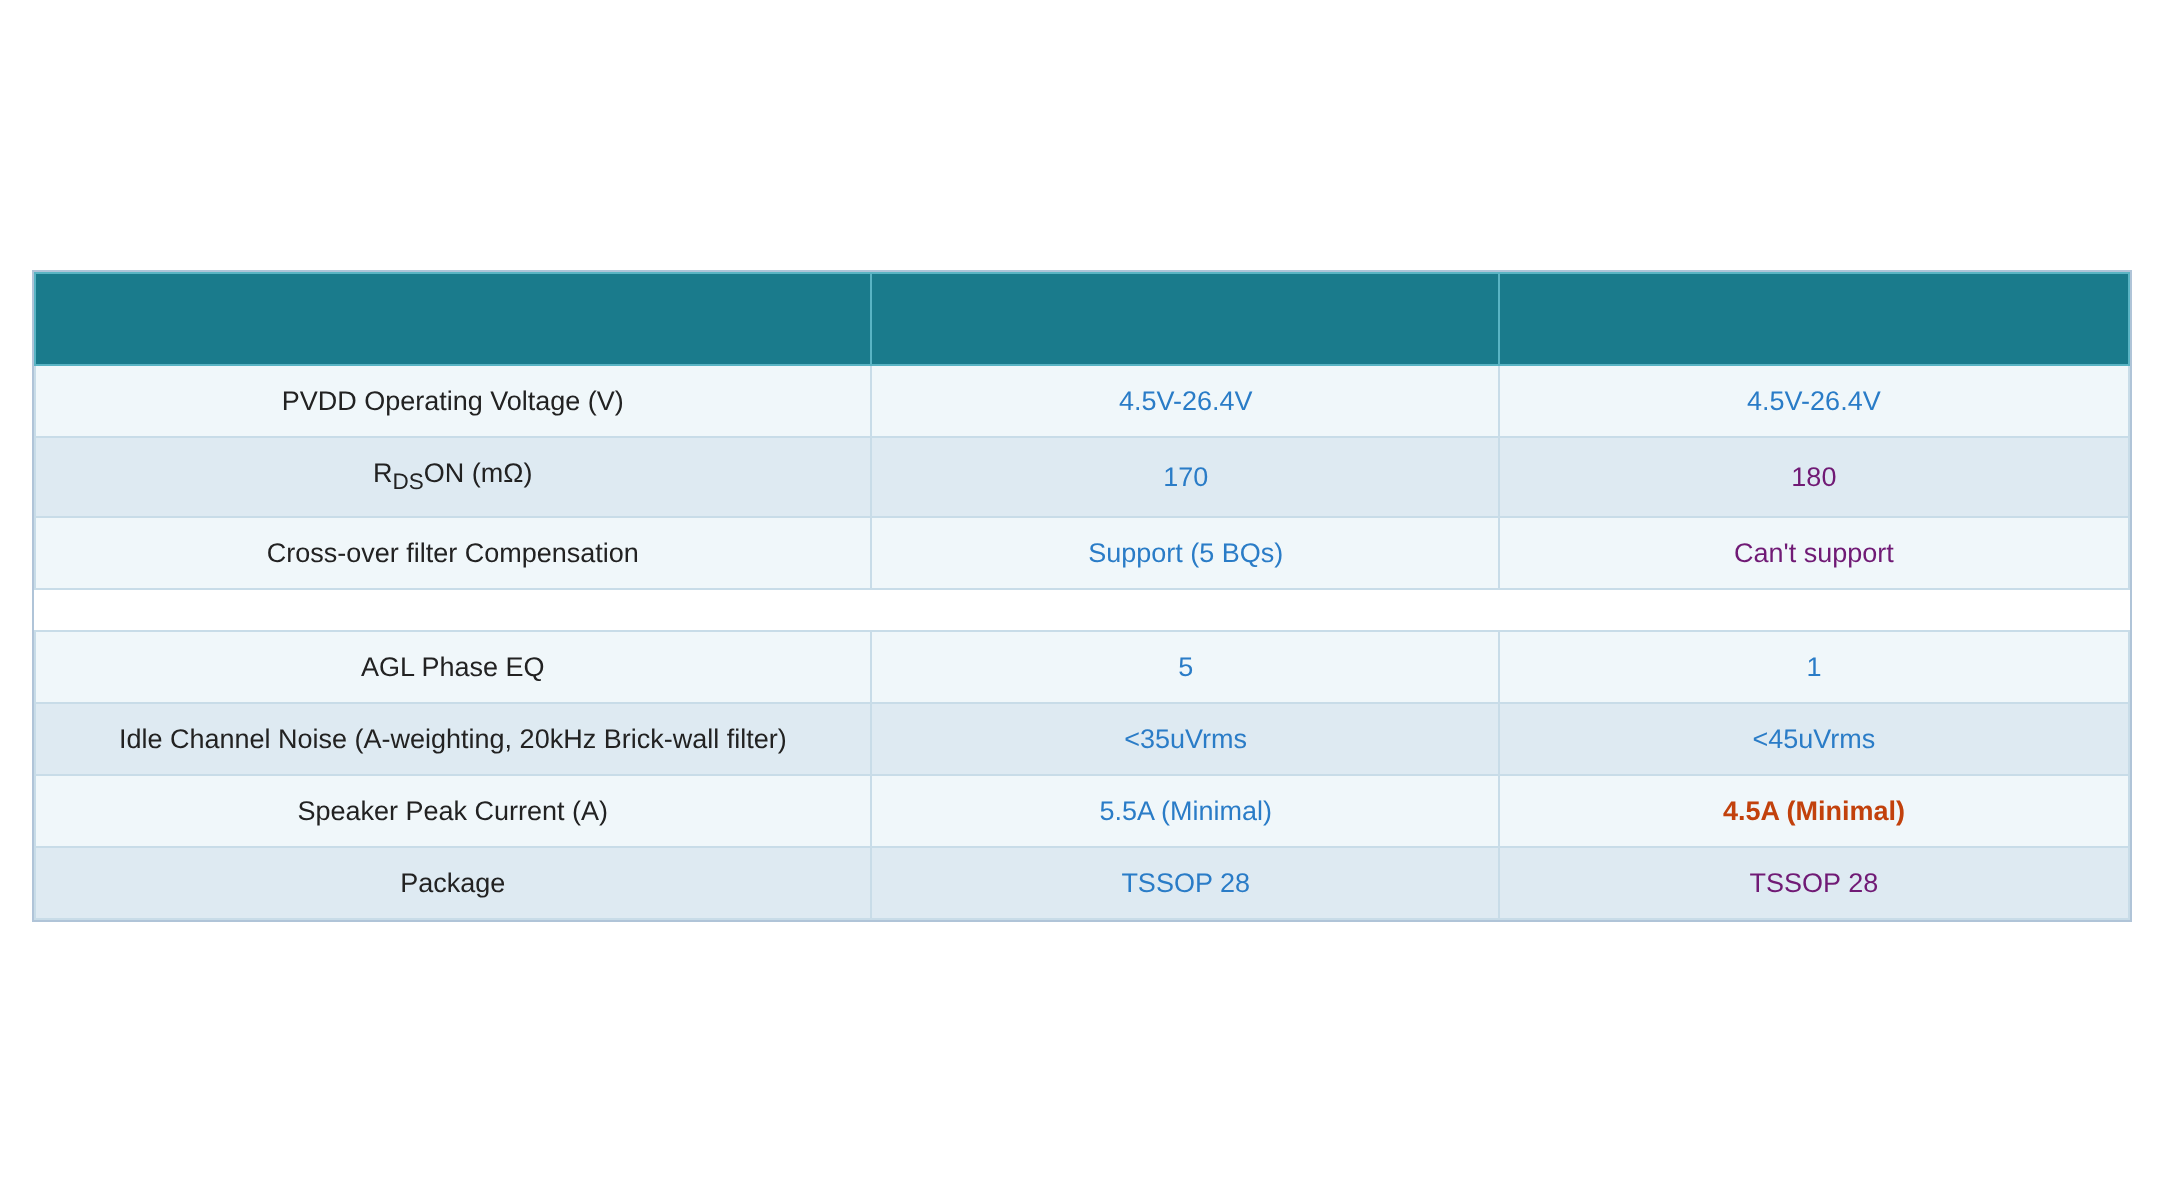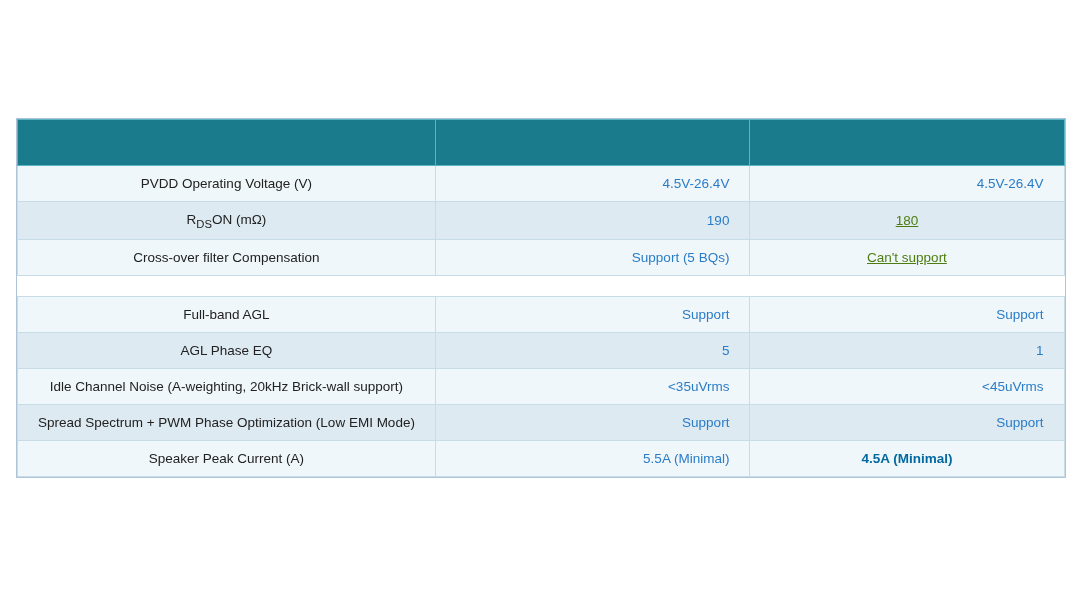--- a/index.html
+++ b/index.html
@@ -64,44 +64,42 @@
     tbody tr:nth-child(even) {
       background-color: #deeaf2;
     }
 
     tbody tr.separator-row {
       background-color: #ffffff;
       height: 12px;
     }
 
     tbody td {
-      padding: 10px 20px;
+      padding: 10px 8px;
       text-align: center;
       border: 1px solid #c8dce8;
       color: #333333;
       font-size: 13.5px;
     }
 
     tbody td:first-child {
       text-align: center;
       color: #222222;
     }
 
     .text-blue {
       color: #2a7cc7;
-      text-align: right;
     }
 
     .text-red {
-      color: #4d7c0f;
-      text-decoration: underline;
+      color: #701a75;
     }
 
     .text-red-bold {
-      color: #0369a1;
+      color: #c2410c;
       font-weight: bold;
     }
   </style>
 </head>
 <body>
 
 <div class="table-wrapper">
   <table>
     <thead>
       <tr>
@@ -114,51 +112,46 @@
       </tr>
     </thead>
     <tbody id="table-body">
     <tr>
           <td>PVDD Operating Voltage (V)</td>
           <td class="text-blue">4.5V-26.4V</td>
           <td class="text-blue">4.5V-26.4V</td>
         </tr>
         <tr>
           <td>R<sub>DS</sub>ON (mΩ)</td>
-          <td class="text-blue">190</td>
+          <td class="text-blue">170</td>
           <td class="text-red">180</td>
         </tr>
         <tr>
           <td>Cross-over filter Compensation</td>
           <td class="text-blue">Support (5 BQs)</td>
           <td class="text-red">Can't support</td>
         </tr>
         <tr class="separator-row">
           <td colspan="3" style="background:#ffffff;border:none;height:12px;"></td>
         </tr>
         <tr>
-          <td>Full-band AGL</td>
-          <td class="text-blue">Support</td>
-          <td class="text-blue">Support</td>
-        </tr>
-        <tr>
           <td>AGL Phase EQ</td>
           <td class="text-blue">5</td>
           <td class="text-blue">1</td>
         </tr>
         <tr>
-          <td>Idle Channel Noise (A-weighting, 20kHz Brick-wall support)</td>
+          <td>Idle Channel Noise (A-weighting, 20kHz Brick-wall filter)</td>
           <td class="text-blue">&lt;35uVrms</td>
           <td class="text-blue">&lt;45uVrms</td>
-        </tr>
-        <tr>
-          <td>Spread Spectrum + PWM Phase Optimization (Low EMI Mode)</td>
-          <td class="text-blue">Support</td>
-          <td class="text-blue">Support</td>
         </tr>
         <tr>
           <td>Speaker Peak Current (A)</td>
           <td class="text-blue">5.5A (Minimal)</td>
           <td class="text-red-bold">4.5A (Minimal)</td>
         </tr>
+        <tr>
+          <td>Package</td>
+          <td class="text-blue">TSSOP 28</td>
+          <td class="text-red">TSSOP 28</td>
+        </tr>
       </tbody>
   </table>
 </div>
 
 </body></html>

